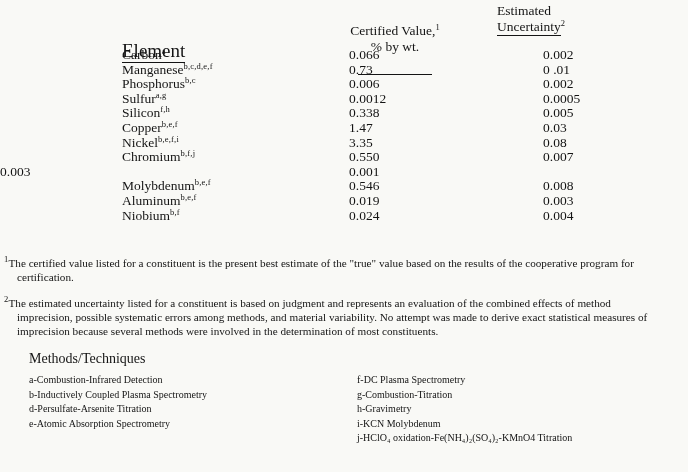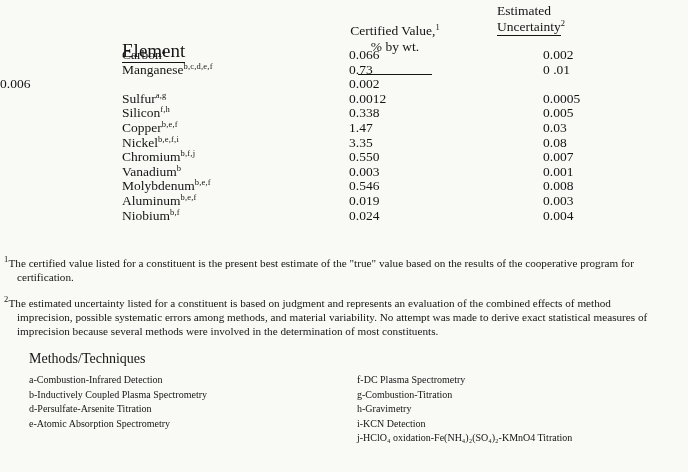--- a/index.html
+++ b/index.html
@@ -62,20 +62,21 @@
         <div class="c-unc">0.002</div>
       </div>
 
       <div class="trow">
         <div class="c-el"><span>Manganese</span><sup>b,c,d,e,f</sup></div>
         <div class="c-val">0.73</div>
         <div class="c-unc">0 .01</div>
       </div>
 
       <div class="trow">
+        <div class="c-el"><span>Phosphorus</span><sup>b,c</sup></div>
         <div class="c-val">0.006</div>
         <div class="c-unc">0.002</div>
       </div>
 
       <div class="trow">
         <div class="c-el"><span>Sulfur</span><sup>a,g</sup></div>
         <div class="c-val">0.0012</div>
         <div class="c-unc">0.0005</div>
       </div>
 
@@ -97,21 +98,20 @@
         <div class="c-unc">0.08</div>
       </div>
 
       <div class="trow">
         <div class="c-el"><span>Chromium</span><sup>b,f,j</sup></div>
         <div class="c-val">0.550</div>
         <div class="c-unc">0.007</div>
       </div>
 
       <div class="trow">
-        <div class="c-el"><span>Vanadium</span><sup>b</sup></div>
         <div class="c-val">0.003</div>
         <div class="c-unc">0.001</div>
       </div>
 
       <div class="trow">
         <div class="c-el"><span>Molybdenum</span><sup>b,e,f</sup></div>
         <div class="c-val">0.546</div>
         <div class="c-unc">0.008</div>
       </div>
 
@@ -150,18 +150,18 @@
     </div>
 
   <div class="mcol mcol-right">
 
       <div class="mitem">f-DC Plasma Spectrometry</div>
 
       <div class="mitem">g-Combustion-Titration</div>
 
       <div class="mitem">h-Gravimetry</div>
 
-      <div class="mitem">i-KCN Detection</div>
+      <div class="mitem">i-KCN Molybdenum</div>
 
       <div class="mitem">j-HClO₄ oxidation-Fe(NH₄)₂(SO₄)₂-KMnO4 Titration</div>
     </div>
 
 </div>
 
 </body></html>

